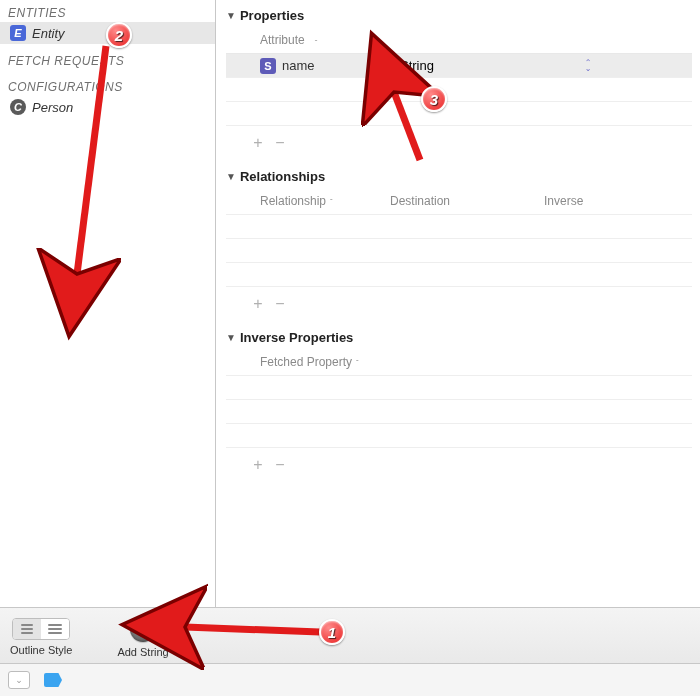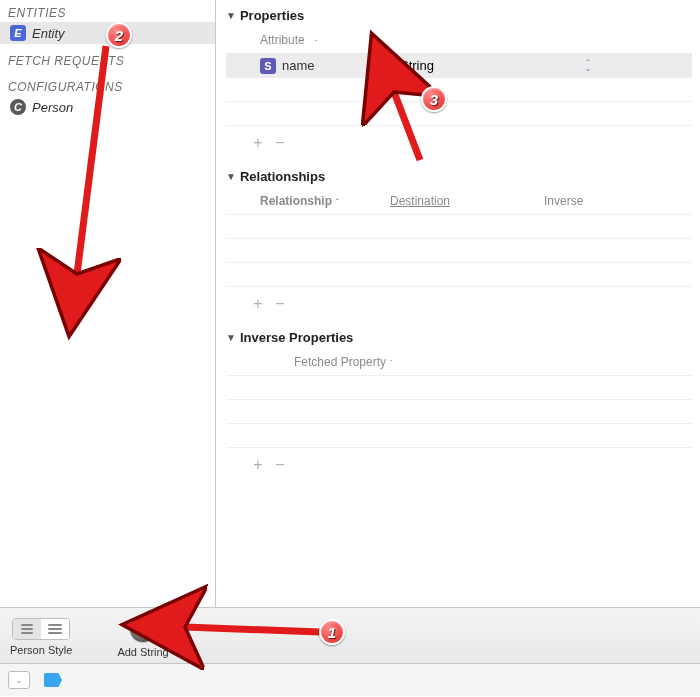--- a/index.html
+++ b/index.html
@@ -80,24 +80,24 @@
   }
   .col-head {
     display: flex;
     font-size: 12px;
     color: #8a8a8a;
     padding: 4px 0 6px 34px;
     gap: 0;
   }
   .ch-attr   { width: 140px; display:flex; align-items:flex-end; gap:10px; }
   .ch-type   { width: 210px; }
-  .ch-rel    { width: 130px; display:flex; align-items:center; gap:4px;font-weight:bold;}
-  .ch-dest   { width: 130px; text-decoration: underline; }
+  .ch-rel    { width: 130px; display:flex; align-items:center; gap:4px;}
+  .ch-dest   { width: 130px; }
   .ch-inv    { width: 100px; margin-left: 24px; }
-  .ch-fp     { width: 200px; display:flex; align-items:center; gap:4px;margin-left:34px;}
+  .ch-fp     { width: 200px; display:flex; align-items:center; gap:4px;}
   .ch-pred   { width: 160px; }
   .sort-caret { font-size: 8px; color:#888; }
 
   .row {
     display: flex; align-items: center;
     height: 24px;
     padding-left: 34px;
     border-top: 1px solid #e8e8e8;
     font-size: 13px;
     background: #fff;
@@ -287,21 +287,21 @@
           </div>
       </div>
       <div class="tb-seg-btn">
         <div class="seg-icon full">
             <span></span>
             <span></span>
             <span></span>
           </div>
       </div>
     </div>
-    <span>Person Style</span>
+    <span>Outline Style</span>
   </div>
 
   <div class="tb-item">
     <div class="tb-plus">
       <span>+</span>
     </div>
     <span>Add String</span>
   </div>
 </div>
 

